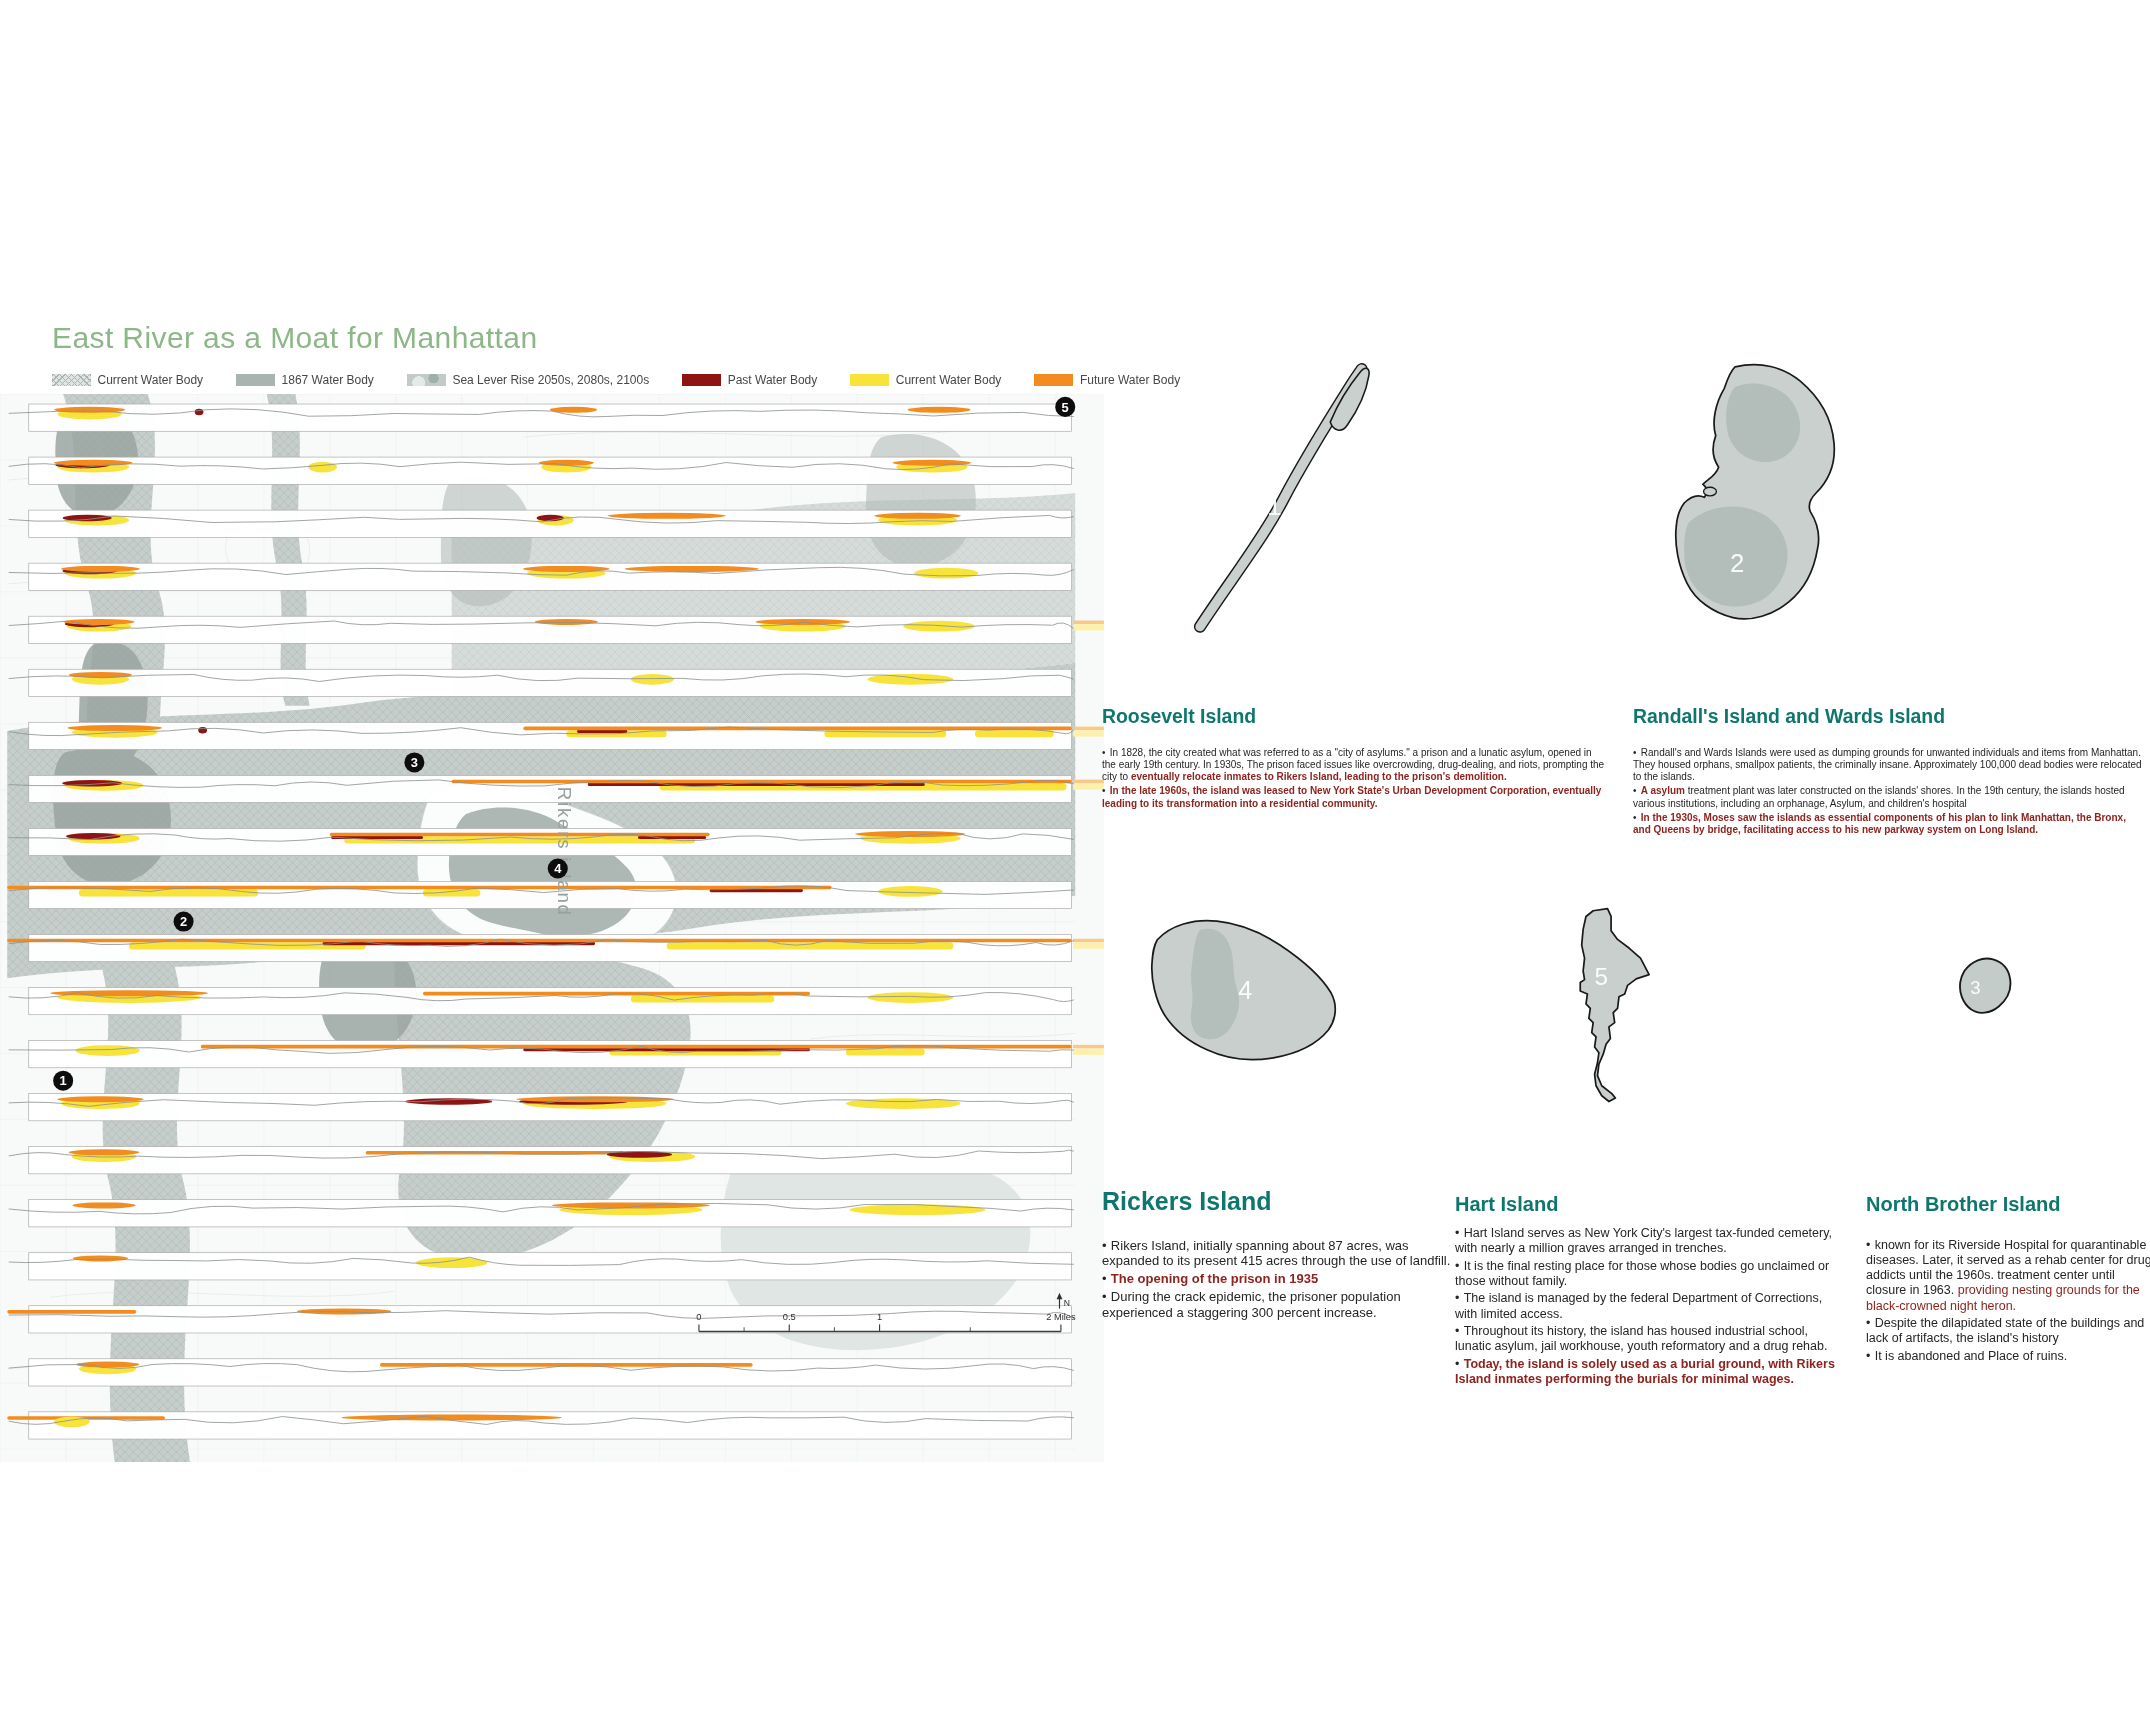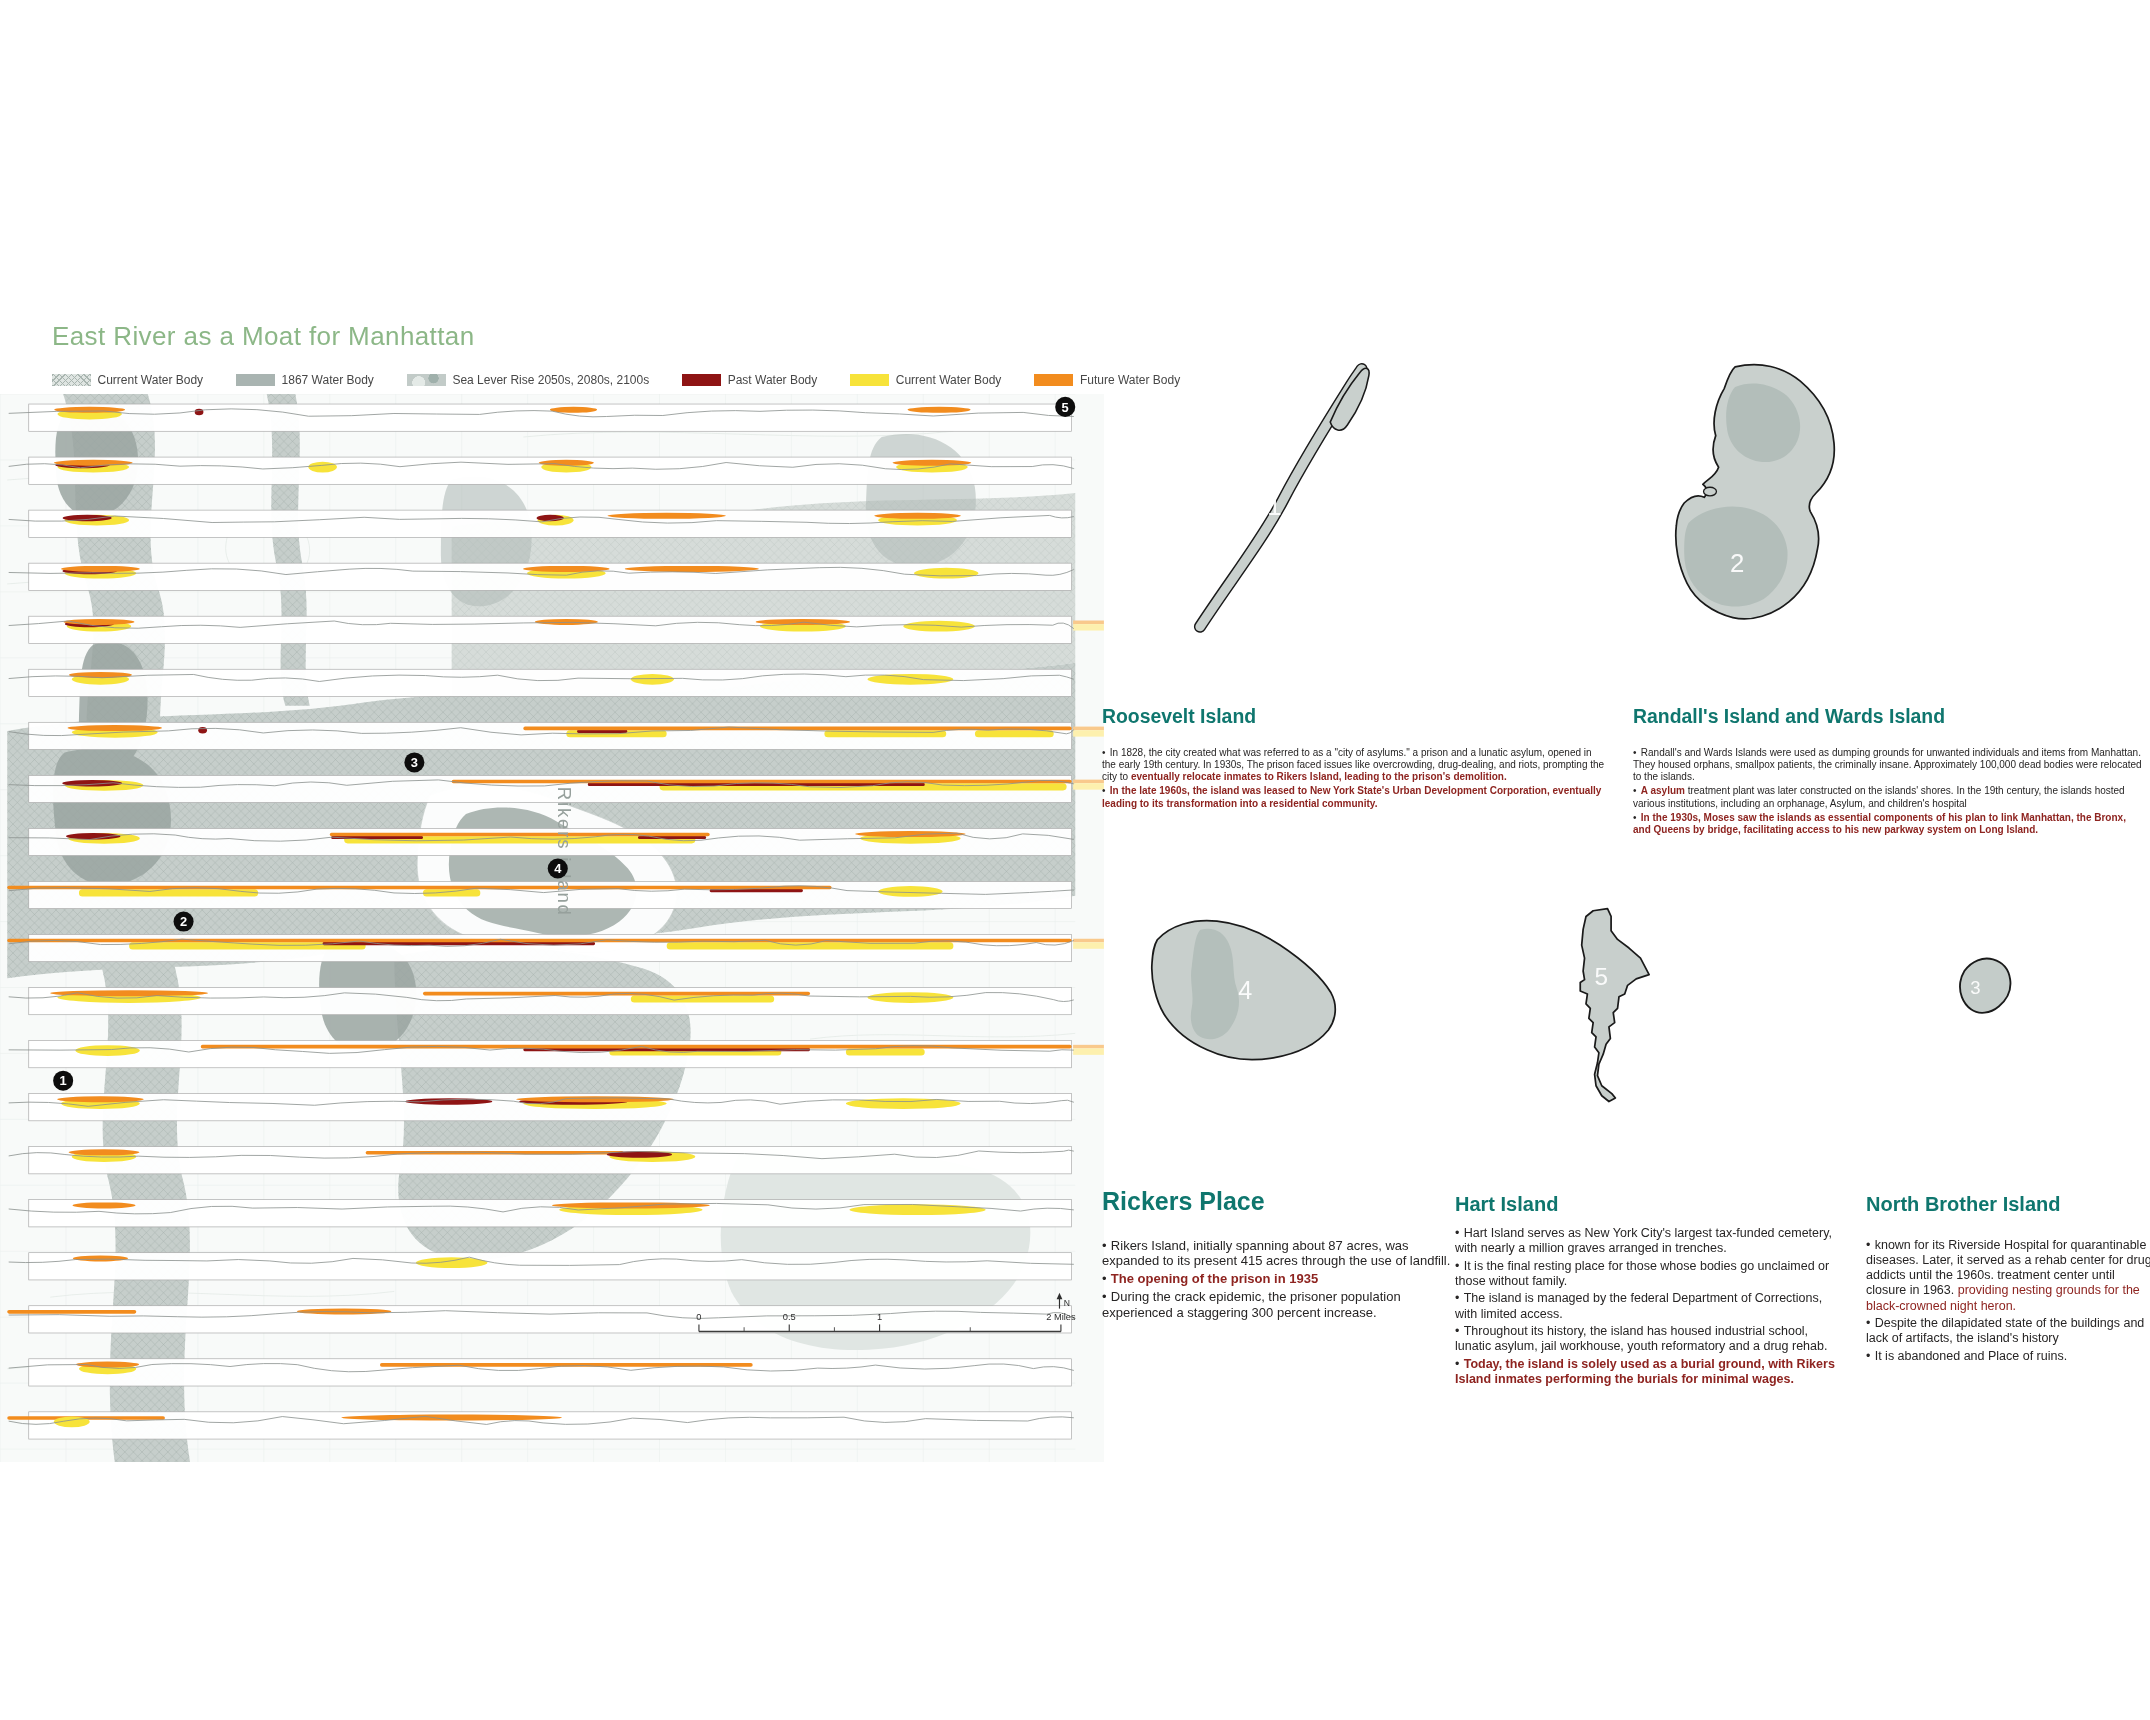--- a/index.html
+++ b/index.html
@@ -1,18 +1,18 @@
 <!DOCTYPE html>
 <html style="font-size:11.5px"><head>
 <meta charset="utf-8">
 <style>
   html,body{margin:0;padding:0;background:#ffffff;}
   #board{position:relative;width:2151px;height:1721px;background:#ffffff;overflow:hidden;
          font-family:"Liberation Sans",sans-serif;}
-  #page-title{position:absolute;left:52px;top:321px;font-size:26px;letter-spacing:0.4px;
+  #page-title{position:absolute;left:52px;top:321px;font-size:30px;letter-spacing:0.4px;
               color:#8cb787;font-weight:400;}
   #legend{position:absolute;left:52px;top:373px;display:flex;align-items:center;gap:33px;}
   .leg-item{display:flex;align-items:center;}
   .leg-swatch{width:39px;height:12.2px;display:inline-block;margin-right:6.5px;}
   .sw-hatch{background:#dfe5e2;
     background-image:repeating-linear-gradient(45deg,#a9b5b0 0 1.1px,transparent 1.1px 4.3px),
                      repeating-linear-gradient(-45deg,#a9b5b0 0 1.1px,transparent 1.1px 4.3px);}
   .sw-solid-gray{background:#a9b4b1;}
   .sw-rise{background:#c2cbc8;
     background-image:radial-gradient(circle at 30% 72%, #e4eae7 0 22%, transparent 23%),
@@ -442,21 +442,21 @@
   </div>
   <div class="sec sec-randalls">
     <h2 class="sec-title">Randall's Island and Wards Island</h2>
     <div class="sec-bullets">
         <div class="bullet"><span class="bdot">•</span><span>Randall's and Wards Islands were used as dumping grounds for unwanted individuals and items from Manhattan. They housed orphans, smallpox patients, the criminally insane. Approximately 100,000 dead bodies were relocated to the islands.</span></div>
         <div class="bullet"><span class="bdot">•</span><span class="seg-red">A asylum</span><span> treatment plant was later constructed on the islands' shores. In the 19th century, the islands hosted various institutions, including an orphanage, Asylum, and children's hospital</span></div>
         <div class="bullet"><span class="bdot">•</span><span class="seg-red">In the 1930s, Moses saw the islands as essential components of his plan to link Manhattan, the Bronx, and Queens by bridge, facilitating access to his new parkway system on Long Island.</span></div>
       </div>
   </div>
   <div class="sec sec-rickers">
-    <h2 class="sec-title">Rickers Place</h2>
+    <h2 class="sec-title">Rickers Island</h2>
     <div class="sec-bullets">
         <div class="bullet"><span class="bdot">•</span><span>Rikers Island, initially spanning about 87 acres, was expanded to its present 415 acres through the use of landfill.</span></div>
         <div class="bullet"><span class="bdot">•</span><span class="seg-red">The opening of the prison in 1935</span></div>
         <div class="bullet"><span class="bdot">•</span><span>During the crack epidemic, the prisoner population experienced a staggering 300 percent increase.</span></div>
       </div>
   </div>
   <div class="sec sec-hart">
     <h2 class="sec-title">Hart Island</h2>
     <div class="sec-bullets">
         <div class="bullet"><span class="bdot">•</span><span>Hart Island serves as New York City's largest tax-funded cemetery, with nearly a million graves arranged in trenches.</span></div>

